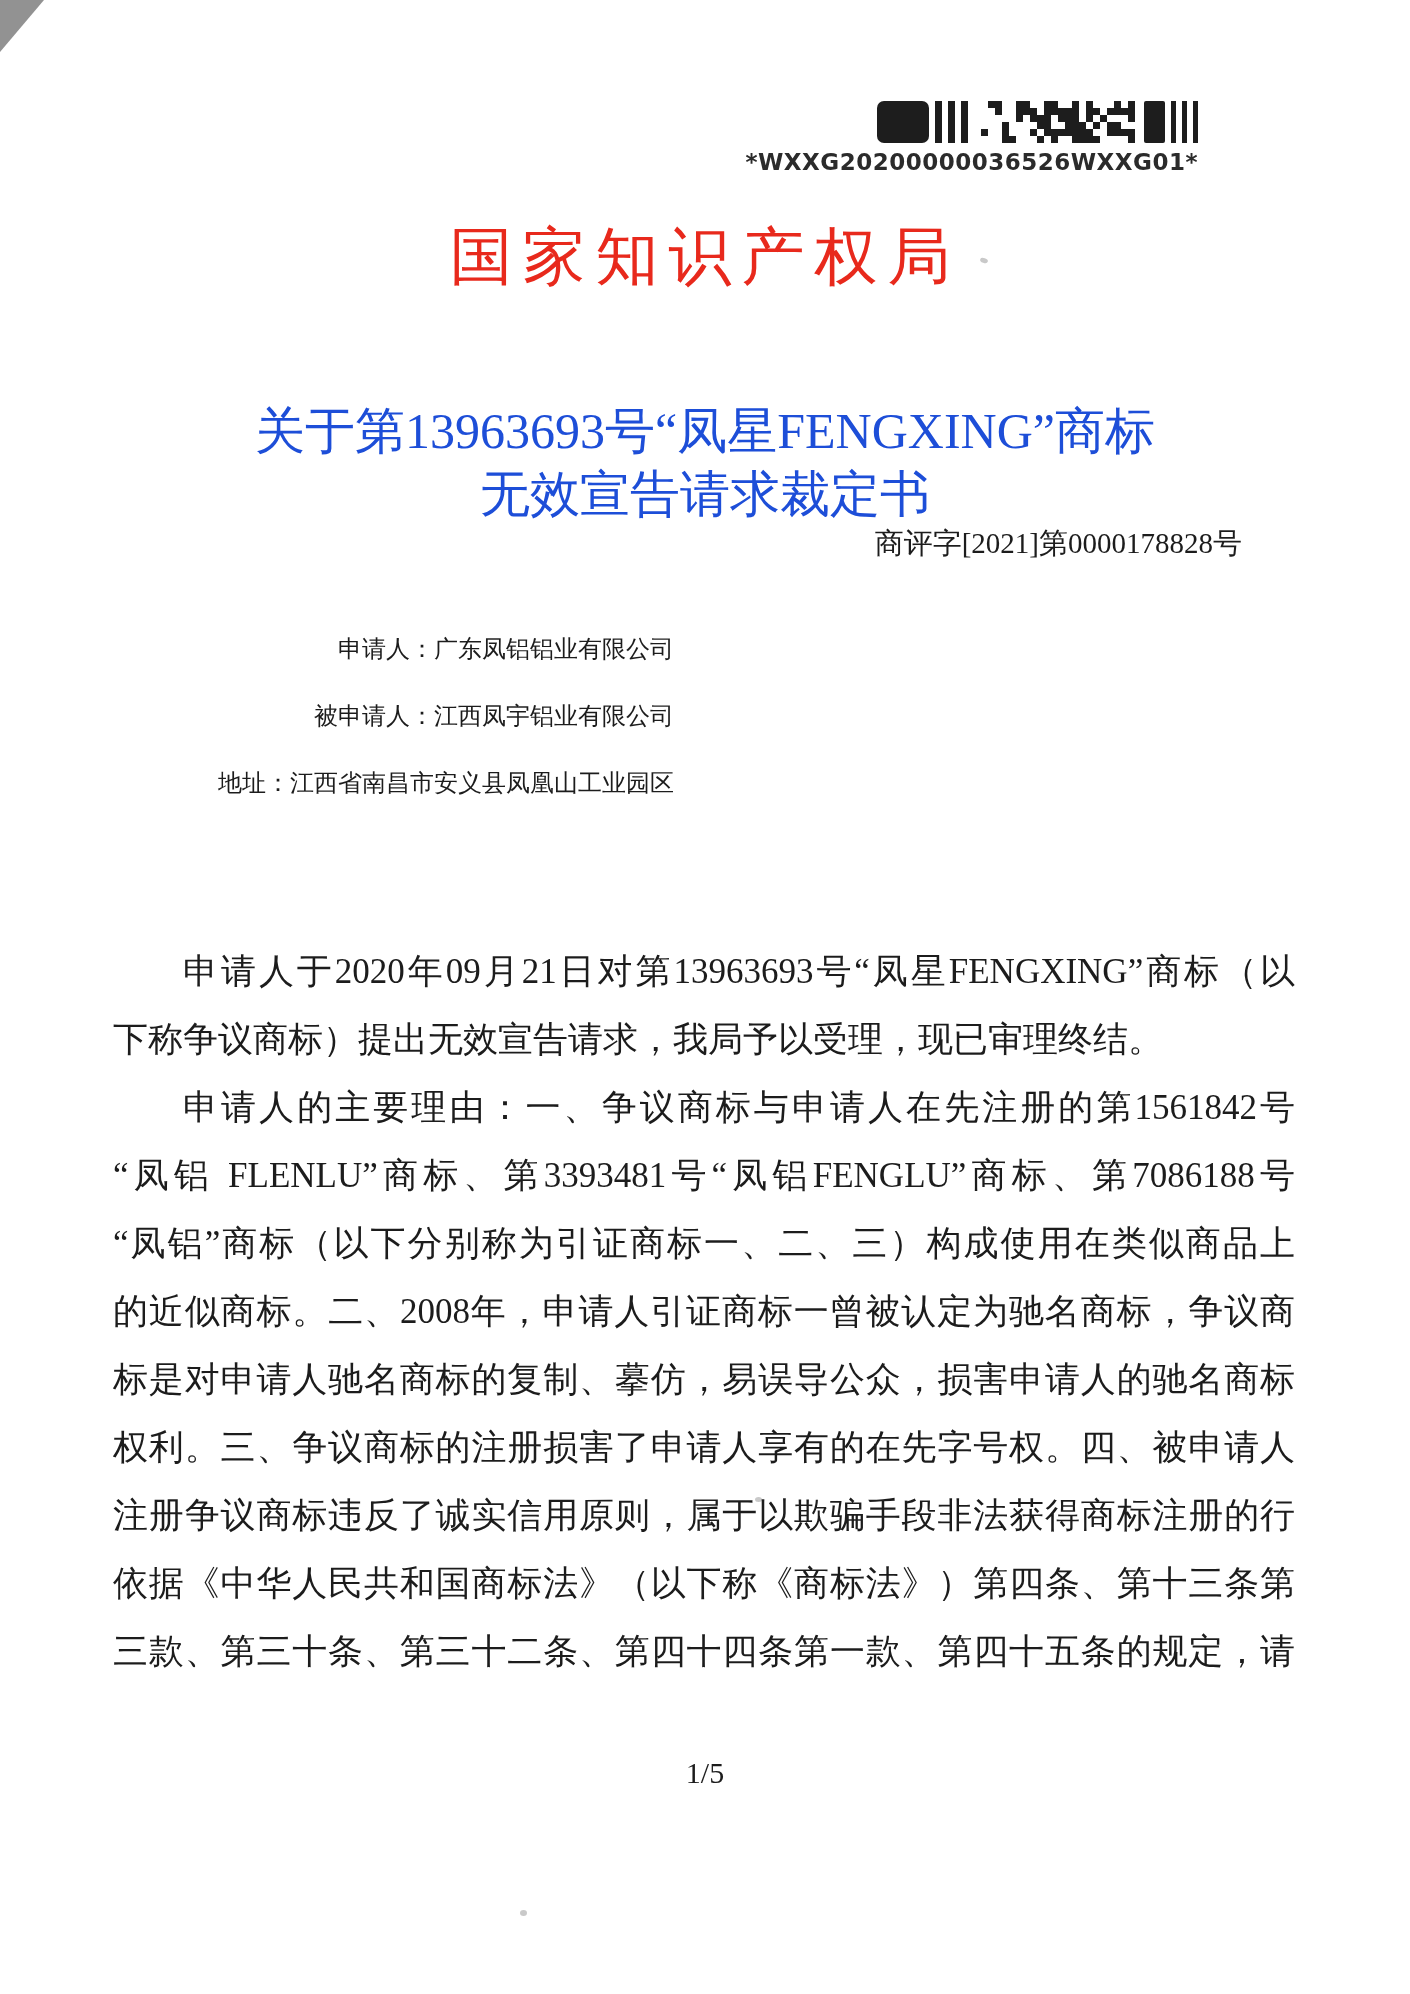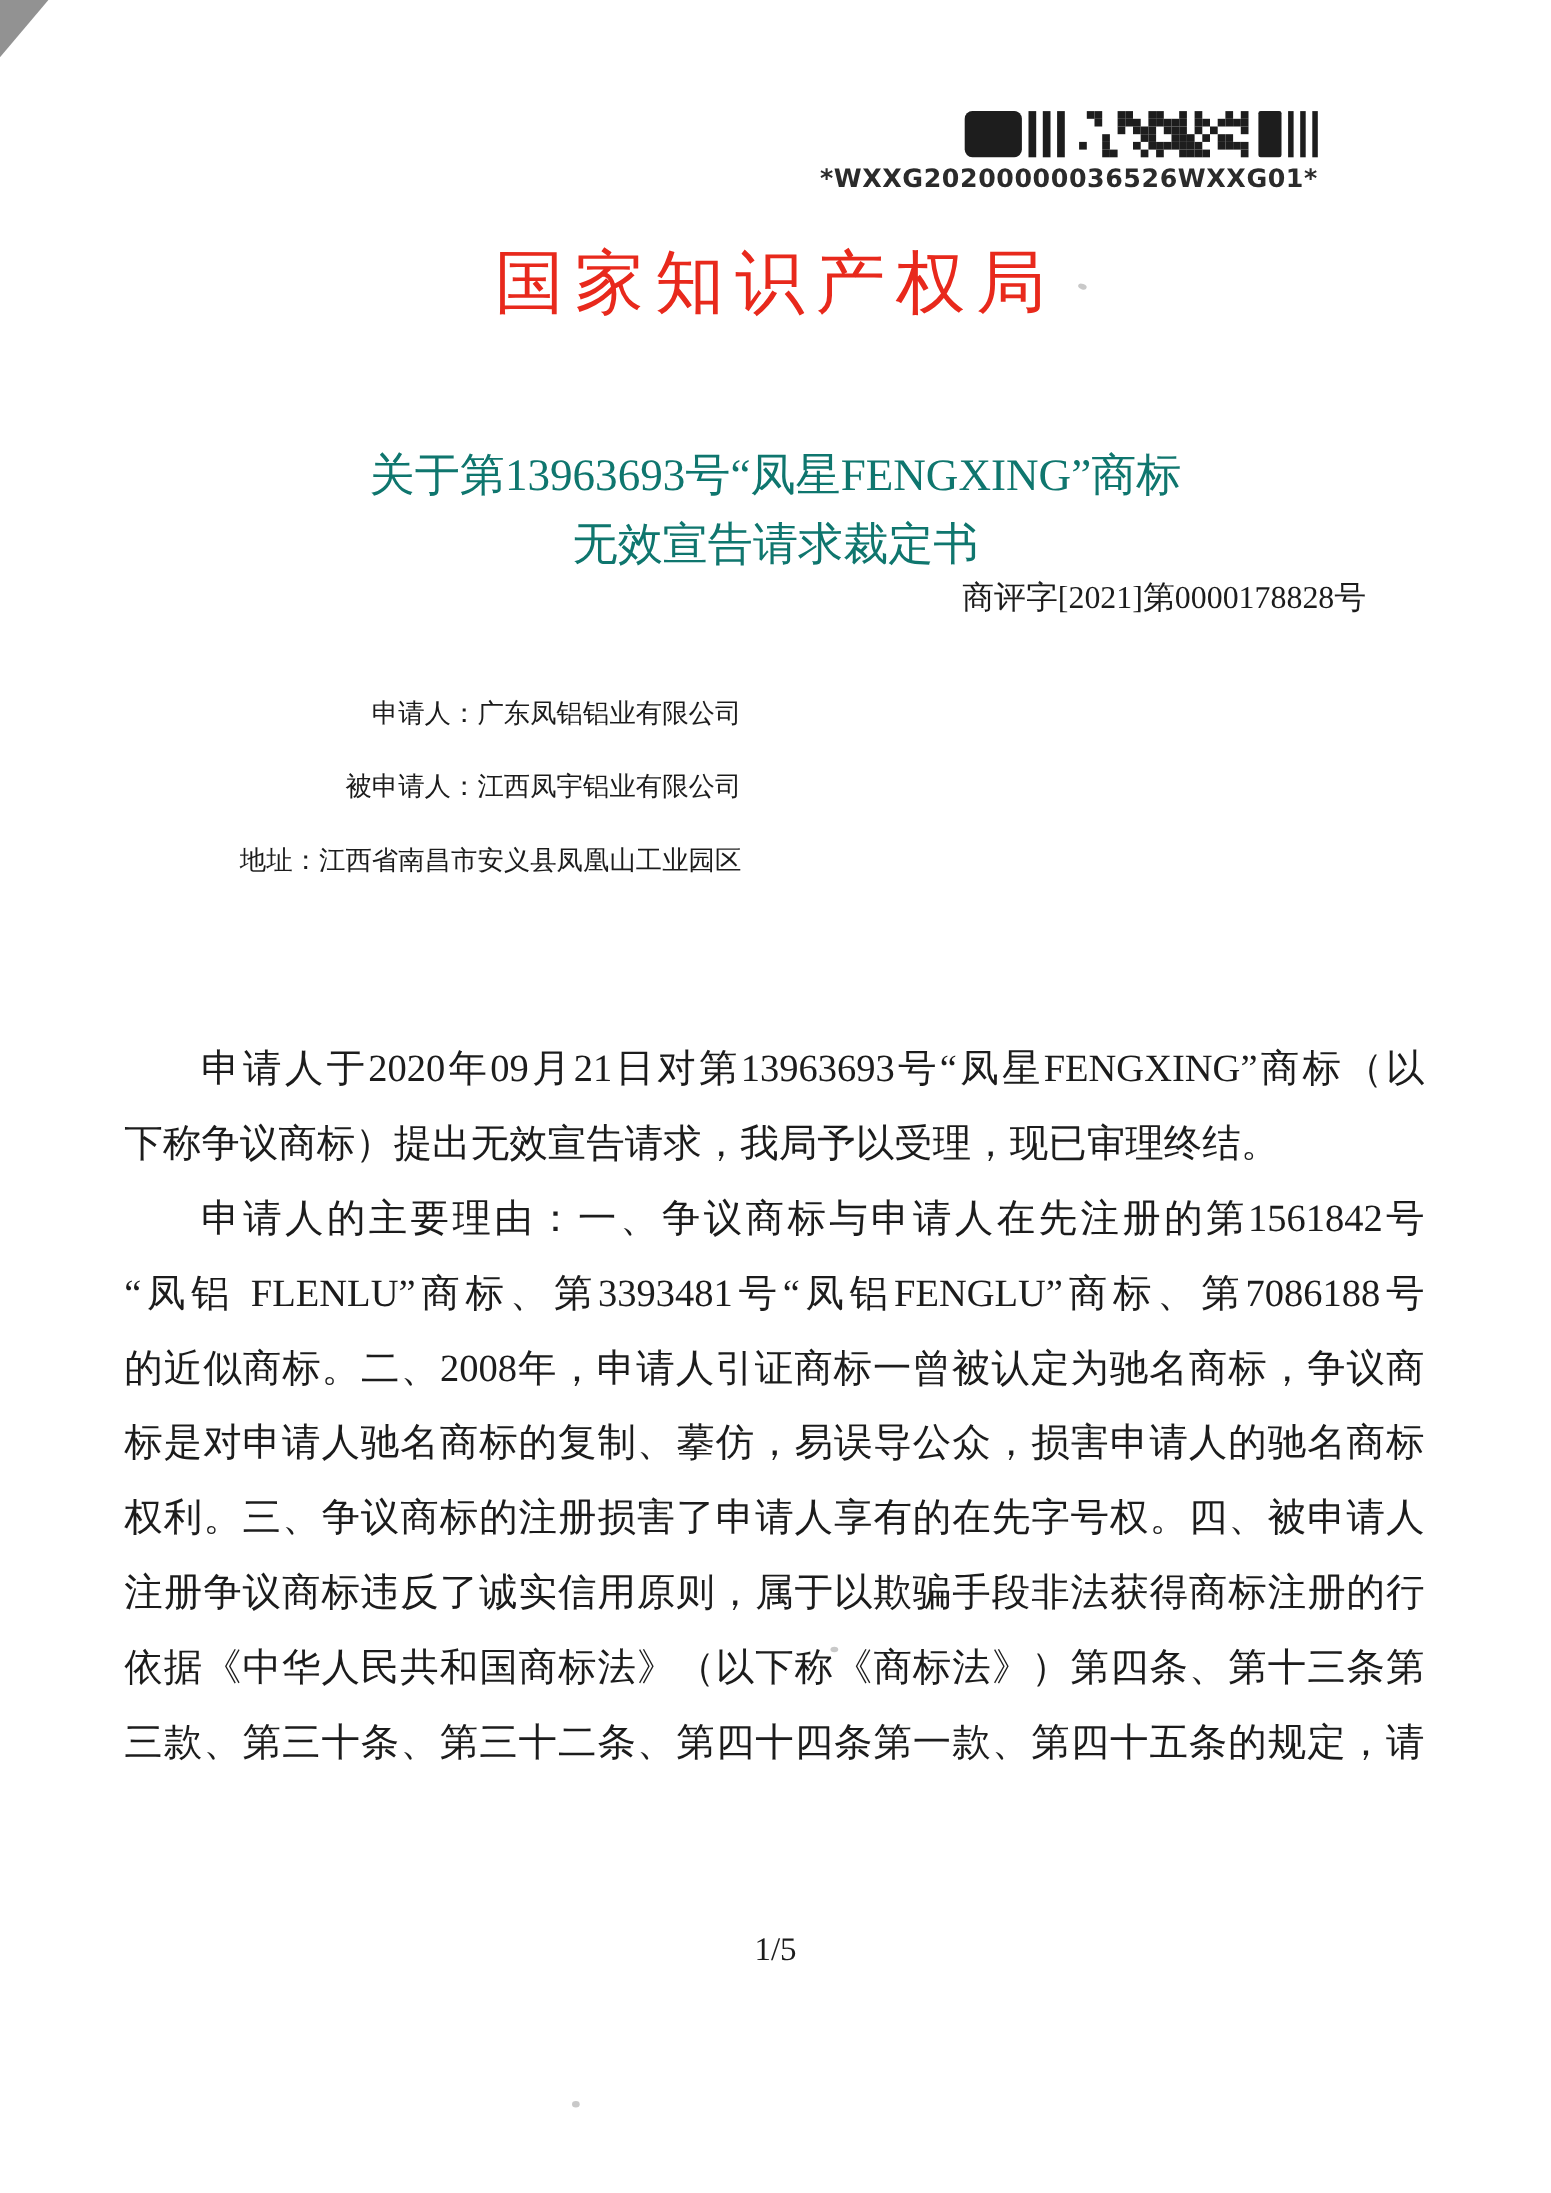--- a/index.html
+++ b/index.html
@@ -57,23 +57,23 @@
     font-weight: normal;
     font-size: 63px;
     letter-spacing: 10px;
     color: #e8291c;
     white-space: nowrap;
   }
 
   
   .doc-title { position: absolute; top: 400px; left: 0; width: 100%; text-align: center; }
   .doc-title .t-line {
-    font-size: 41px;
+    font-size: 50px;
     line-height: 63px;
-    color: #0f766e;
+    color: #1d4ed8;
     white-space: nowrap;
   }
   .doc-number {
     position: absolute; top: 524px; right: 168px;
     font-size: 29px;
     color: #1c1c1c;
     white-space: nowrap;
   }
 
   
@@ -272,20 +272,21 @@
     <div class="party-line">申请人：广东凤铝铝业有限公司</div>
     <div class="party-line">被申请人：江西凤宇铝业有限公司</div>
     <div class="party-line">地址：江西省南昌市安义县凤凰山工业园区</div>
   </div>
 
   <div class="body-text">
     <div class="b-line just indent">申请人于2020年09月21日对第13963693号“凤星FENGXING”商标（以</div>
     <div class="b-line">下称争议商标）提出无效宣告请求，我局予以受理，现已审理终结。</div>
     <div class="b-line just indent">申请人的主要理由：一、争议商标与申请人在先注册的第1561842号</div>
     <div class="b-line just">“凤铝 FLENLU”商标、第3393481号“凤铝FENGLU”商标、第7086188号</div>
+    <div class="b-line just">“凤铝”商标（以下分别称为引证商标一、二、三）构成使用在类似商品上</div>
     <div class="b-line just">的近似商标。二、2008年，申请人引证商标一曾被认定为驰名商标，争议商</div>
     <div class="b-line just">标是对申请人驰名商标的复制、摹仿，易误导公众，损害申请人的驰名商标</div>
     <div class="b-line just">权利。三、争议商标的注册损害了申请人享有的在先字号权。四、被申请人</div>
     <div class="b-line just">注册争议商标违反了诚实信用原则，属于以欺骗手段非法获得商标注册的行</div>
     <div class="b-line just">依据《中华人民共和国商标法》（以下称《商标法》）第四条、第十三条第</div>
     <div class="b-line just">三款、第三十条、第三十二条、第四十四条第一款、第四十五条的规定，请</div>
   </div>
 
   <div class="page-num">1/5</div>
 

